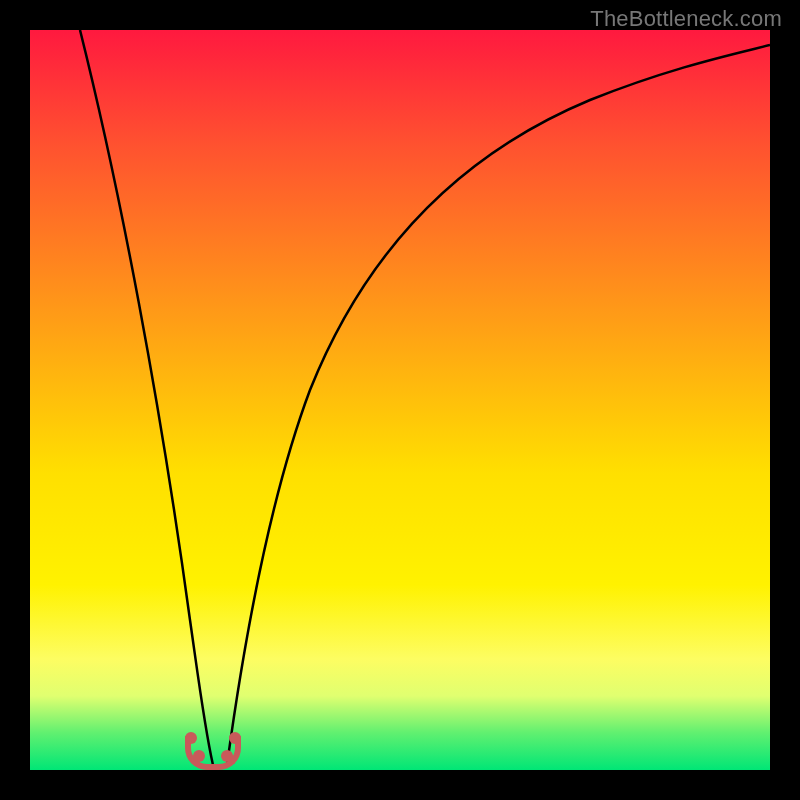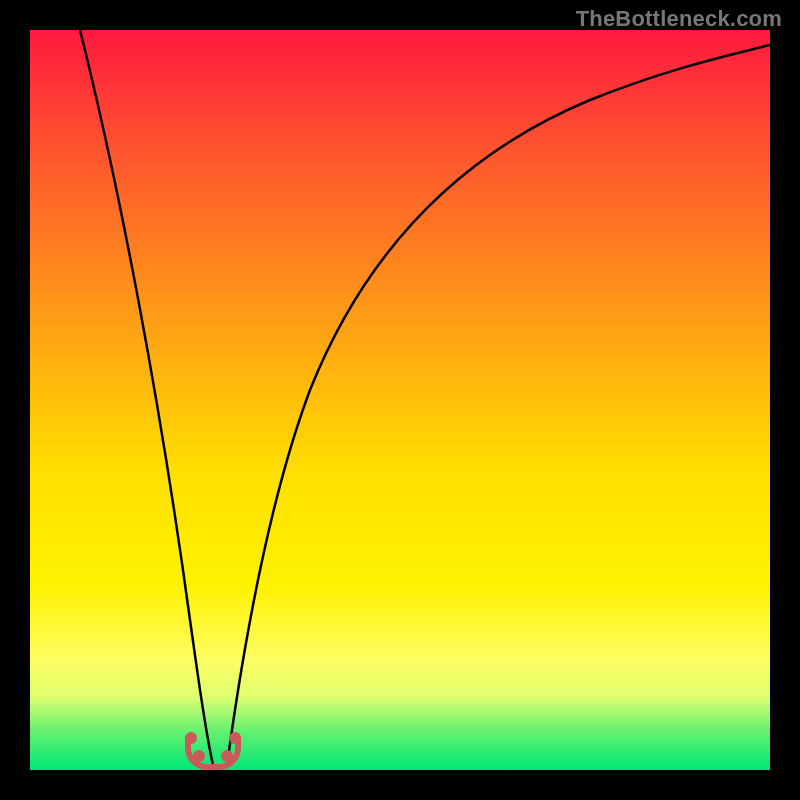--- a/index.html
+++ b/index.html
@@ -29,21 +29,21 @@
       #60f070 95%,
       #00e676 100%
     );
   }
   .watermark {
     position: absolute;
     top: 6px;
     right: 18px;
     color: #777;
     font-size: 22px;
-    font-weight: 700;
+    font-weight: 400;
     letter-spacing: 0.2px;
   }
   svg.curve {
     position: absolute;
     left: 0;
     top: 0;
     width: 740px;
     height: 740px;
   }
   .dip {

